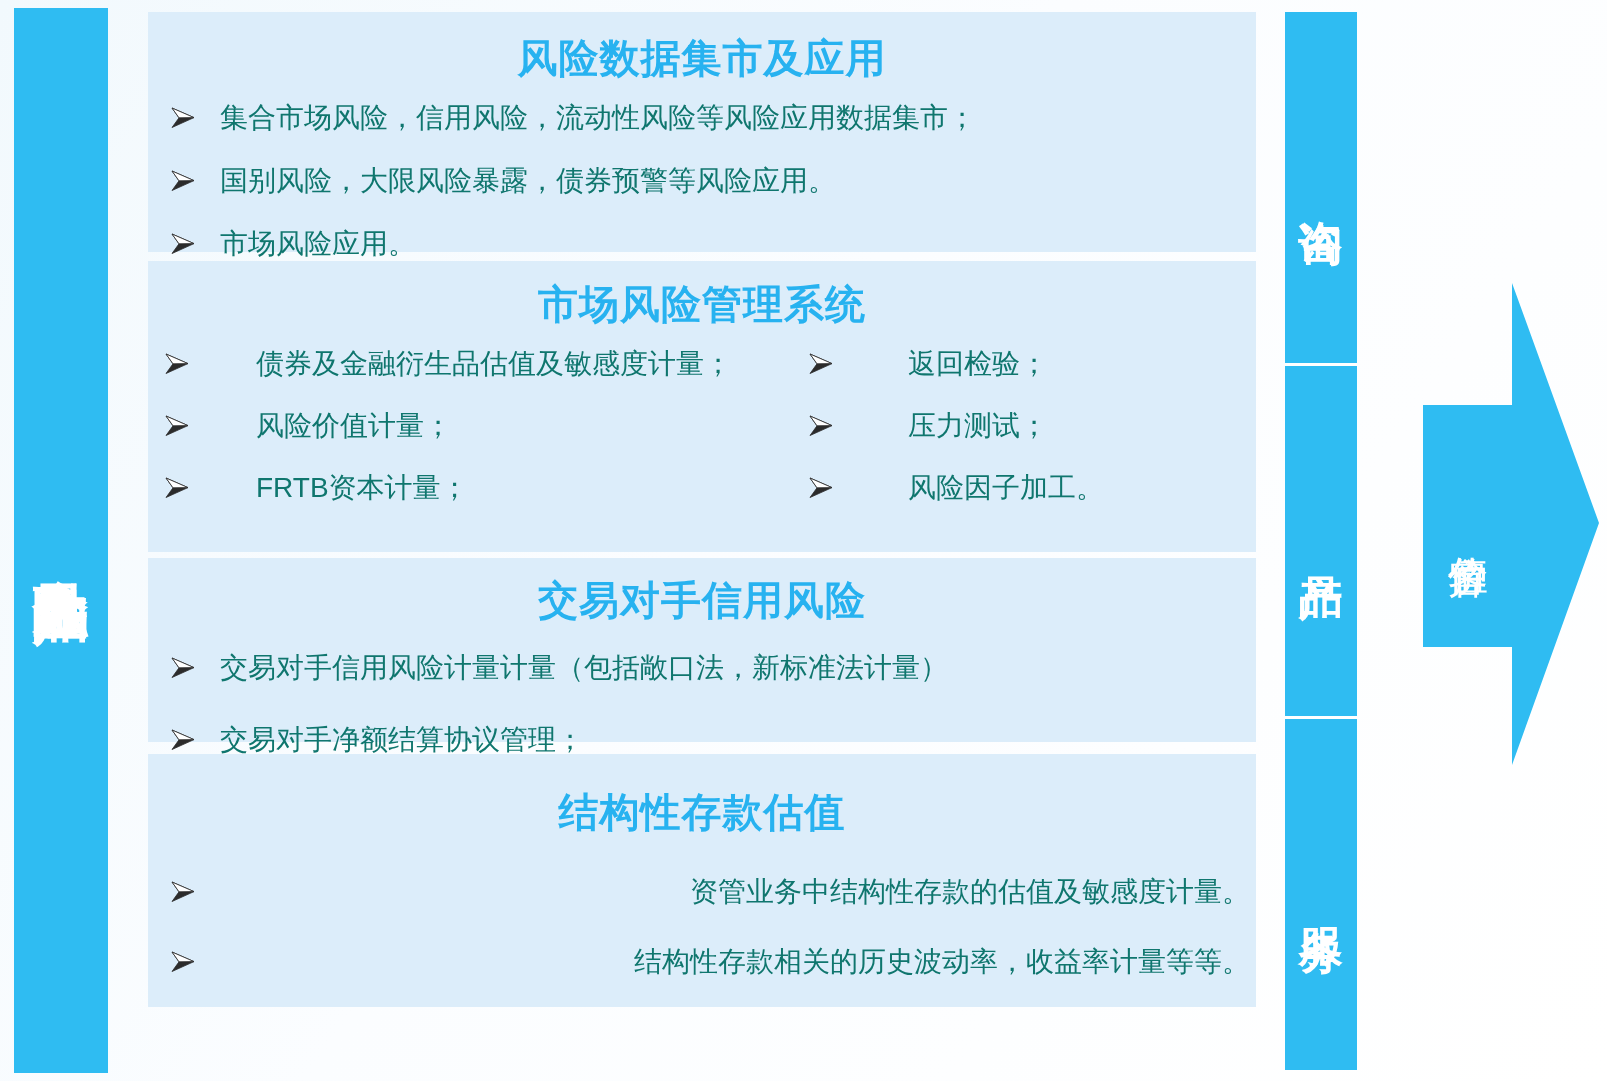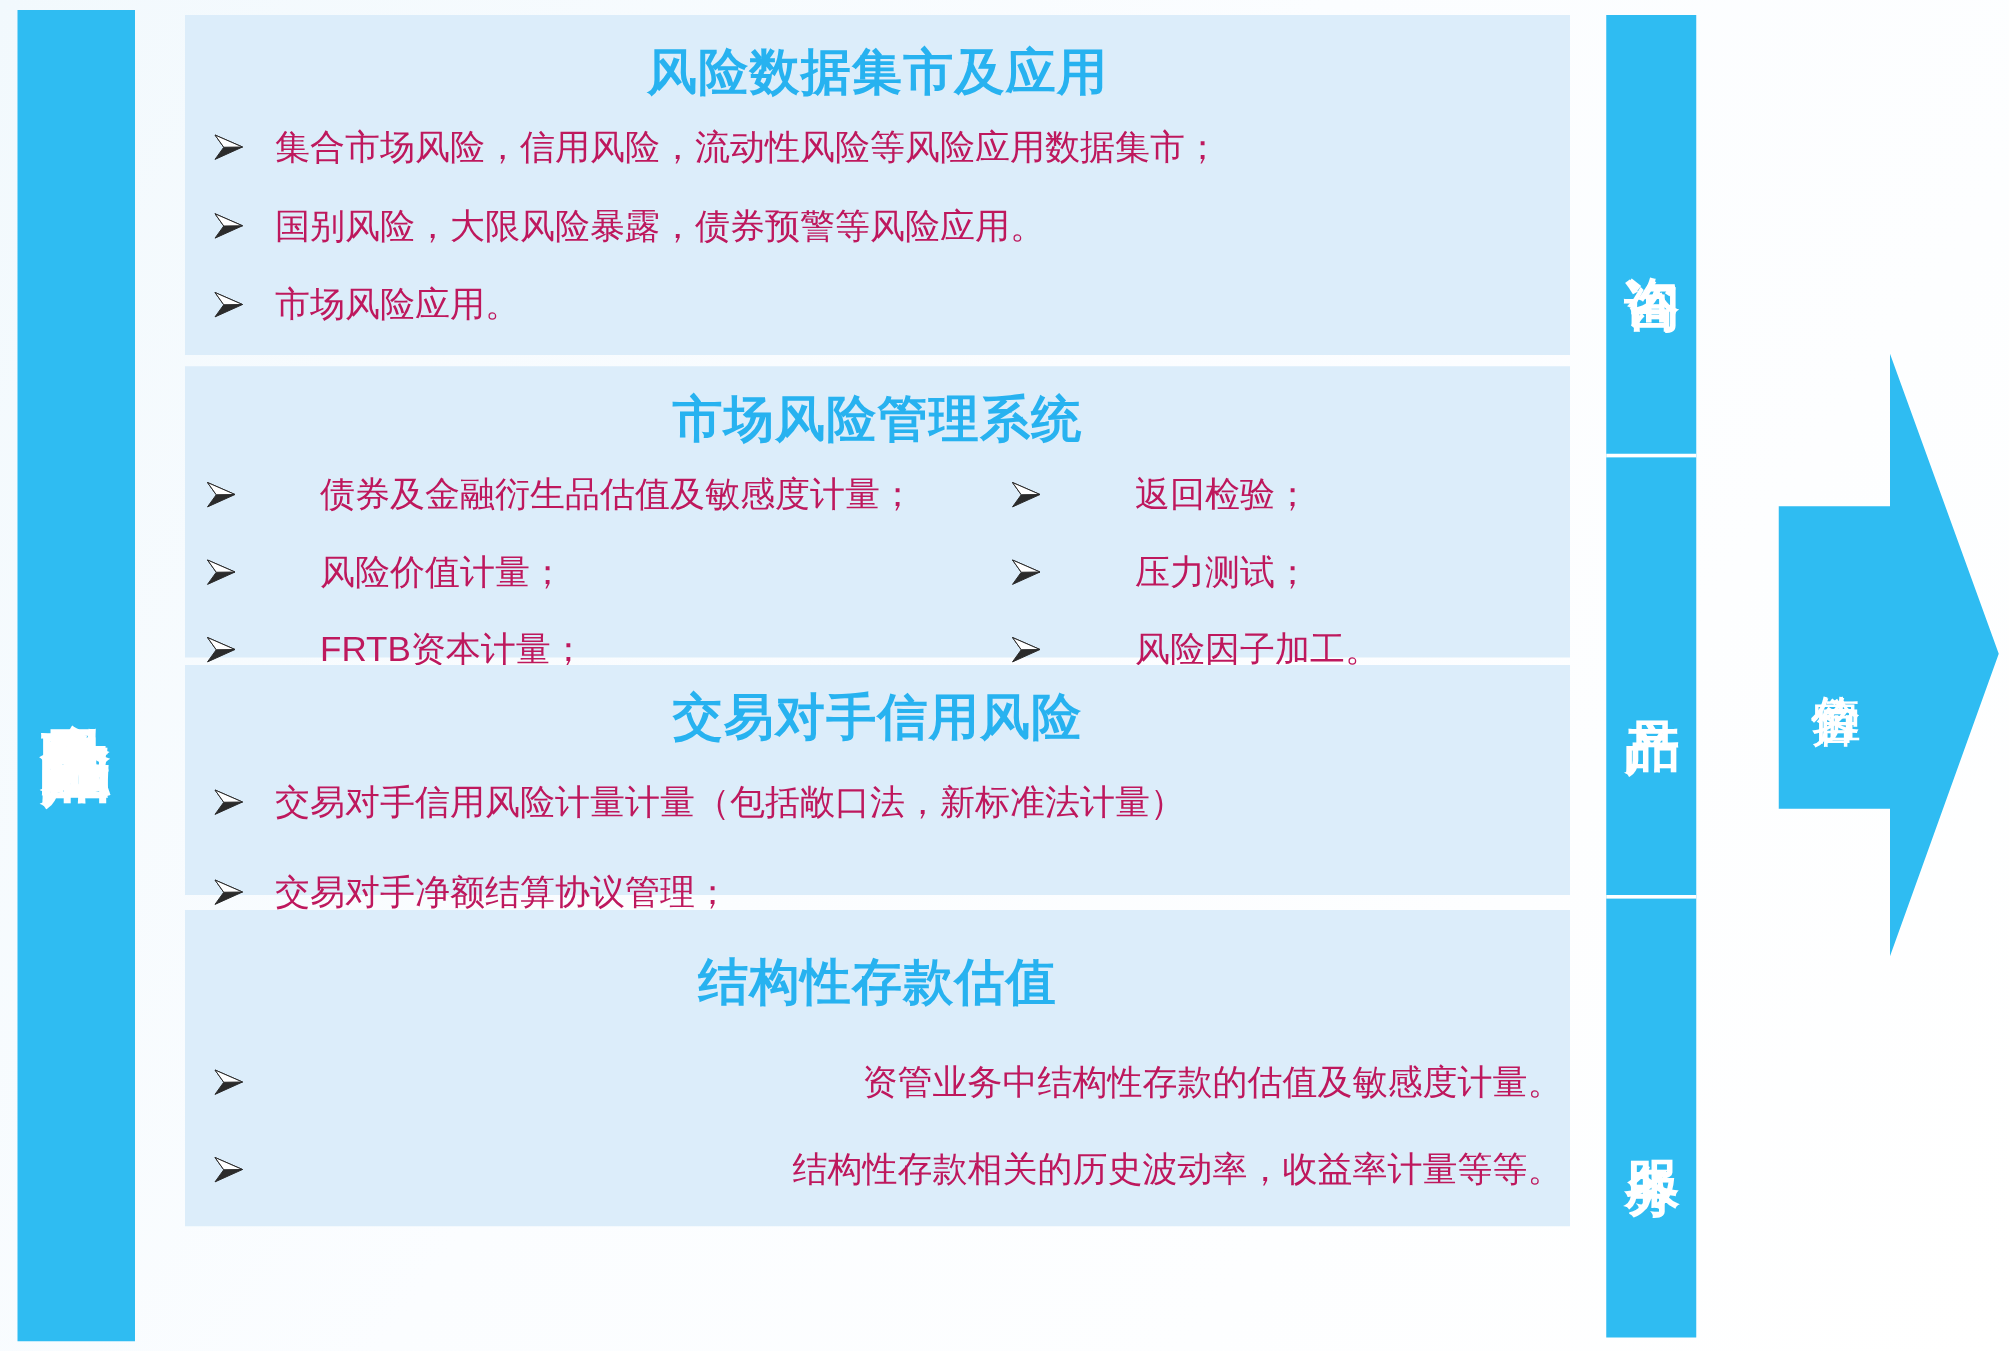--- a/index.html
+++ b/index.html
@@ -47,23 +47,23 @@
     height: 1058px;
     display: flex;
     flex-direction: column;
   }
   .panel {
     background: #dcedfa;
     position: relative;
     box-sizing: border-box;
     padding: 0 6px;
   }
-  .panel.p1 { height: 272px; }
+  .panel.p1 { height: 240px; }
   .panel.gap1 { height: 9px; background: transparent; }
-  .panel.p2 { height: 233px; }
+  .panel.p2 { height: 291px; }
   .panel.gap2 { height: 6px; background: transparent; }
   .panel.p3 { height: 184px; }
   .panel.gap3 { height: 12px; background: transparent; }
   .panel.p4 { height: 253px; }
 
   .panel-title {
     text-align: center;
     color: #27b2f0;
     font-weight: bold;
     font-size: 40px;
@@ -81,21 +81,21 @@
     list-style: none;
   }
   .p1 .bullets { margin-top: 26px; }
   .p3 .bullets { margin-top: 34px; }
   .p4 .bullets { margin-top: 46px; }
 
   .bullet {
     display: flex;
     align-items: flex-start;
     font-size: 28px;
-    color: #be185d;
+    color: #0f766e;
     line-height: 1;
     margin-bottom: 35px;
   }
   .p3 .bullet { margin-bottom: 44px; }
   .p4 .bullet { margin-bottom: 42px; text-align: right; }
 
   .bullet-marker {
     width: 66px;
     flex: 0 0 66px;
     text-align: left;

